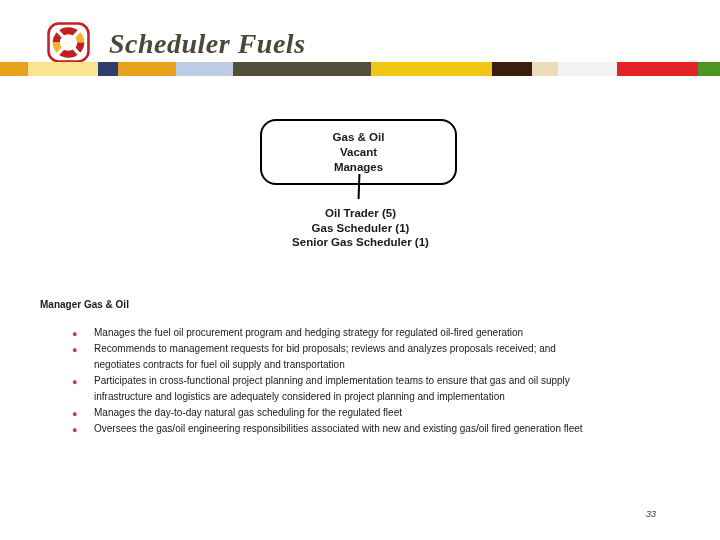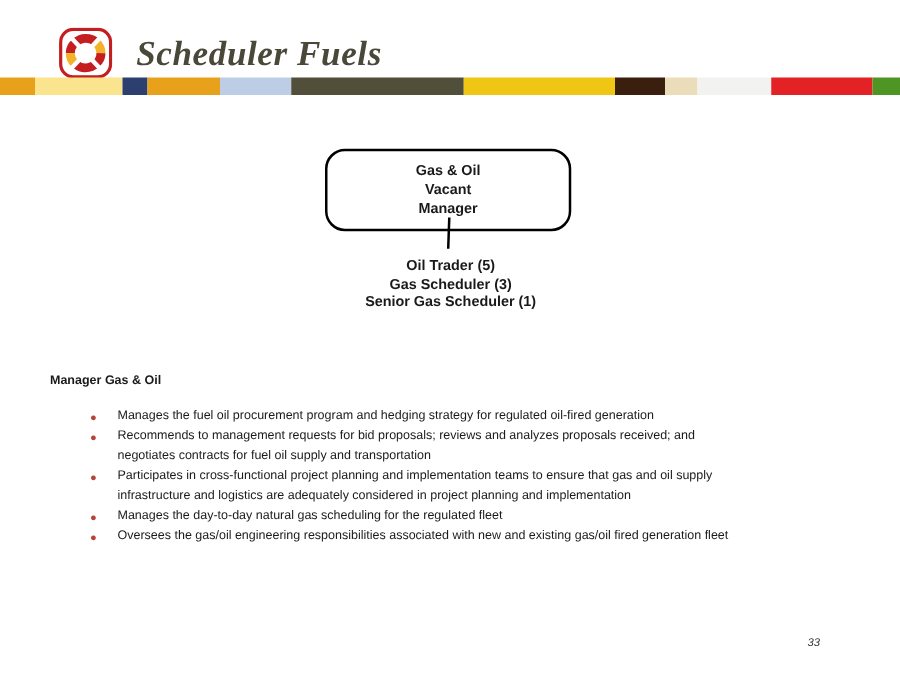--- a/index.html
+++ b/index.html
@@ -110,28 +110,28 @@
       <div style="width: 40px; background: rgb(59, 31, 14);"></div>
       <div style="width: 26px; background: rgb(235, 221, 186);"></div>
       <div style="width: 59px; background: rgb(242, 242, 240);"></div>
       <div style="width: 81px; background: rgb(227, 34, 38);"></div>
       <div style="width: 22px; background: rgb(78, 149, 35);"></div>
     </div>
 
   <div class="org-box">
     <div>Gas &amp; Oil</div>
     <div>Vacant</div>
-    <div>Manager</div>
+    <div>Manages</div>
   </div>
 
   <div class="connector"></div>
 
   <div class="staff">
     <div>Oil Trader (5)</div>
-    <div>Gas Scheduler (3)</div>
+    <div>Gas Scheduler (1)</div>
     <div>Senior Gas Scheduler (1)</div>
   </div>
 
   <div class="body-block">
     <div class="body-heading">Manager Gas &amp; Oil</div>
     <ul class="bullets">
       <li>Manages the fuel oil procurement program and hedging strategy for regulated oil-fired generation</li>
       <li>Recommends to management requests for bid proposals; reviews and analyzes proposals received; and
 negotiates contracts for fuel oil supply and transportation</li>
       <li>Participates in cross-functional project planning and implementation teams to ensure that gas and oil supply

